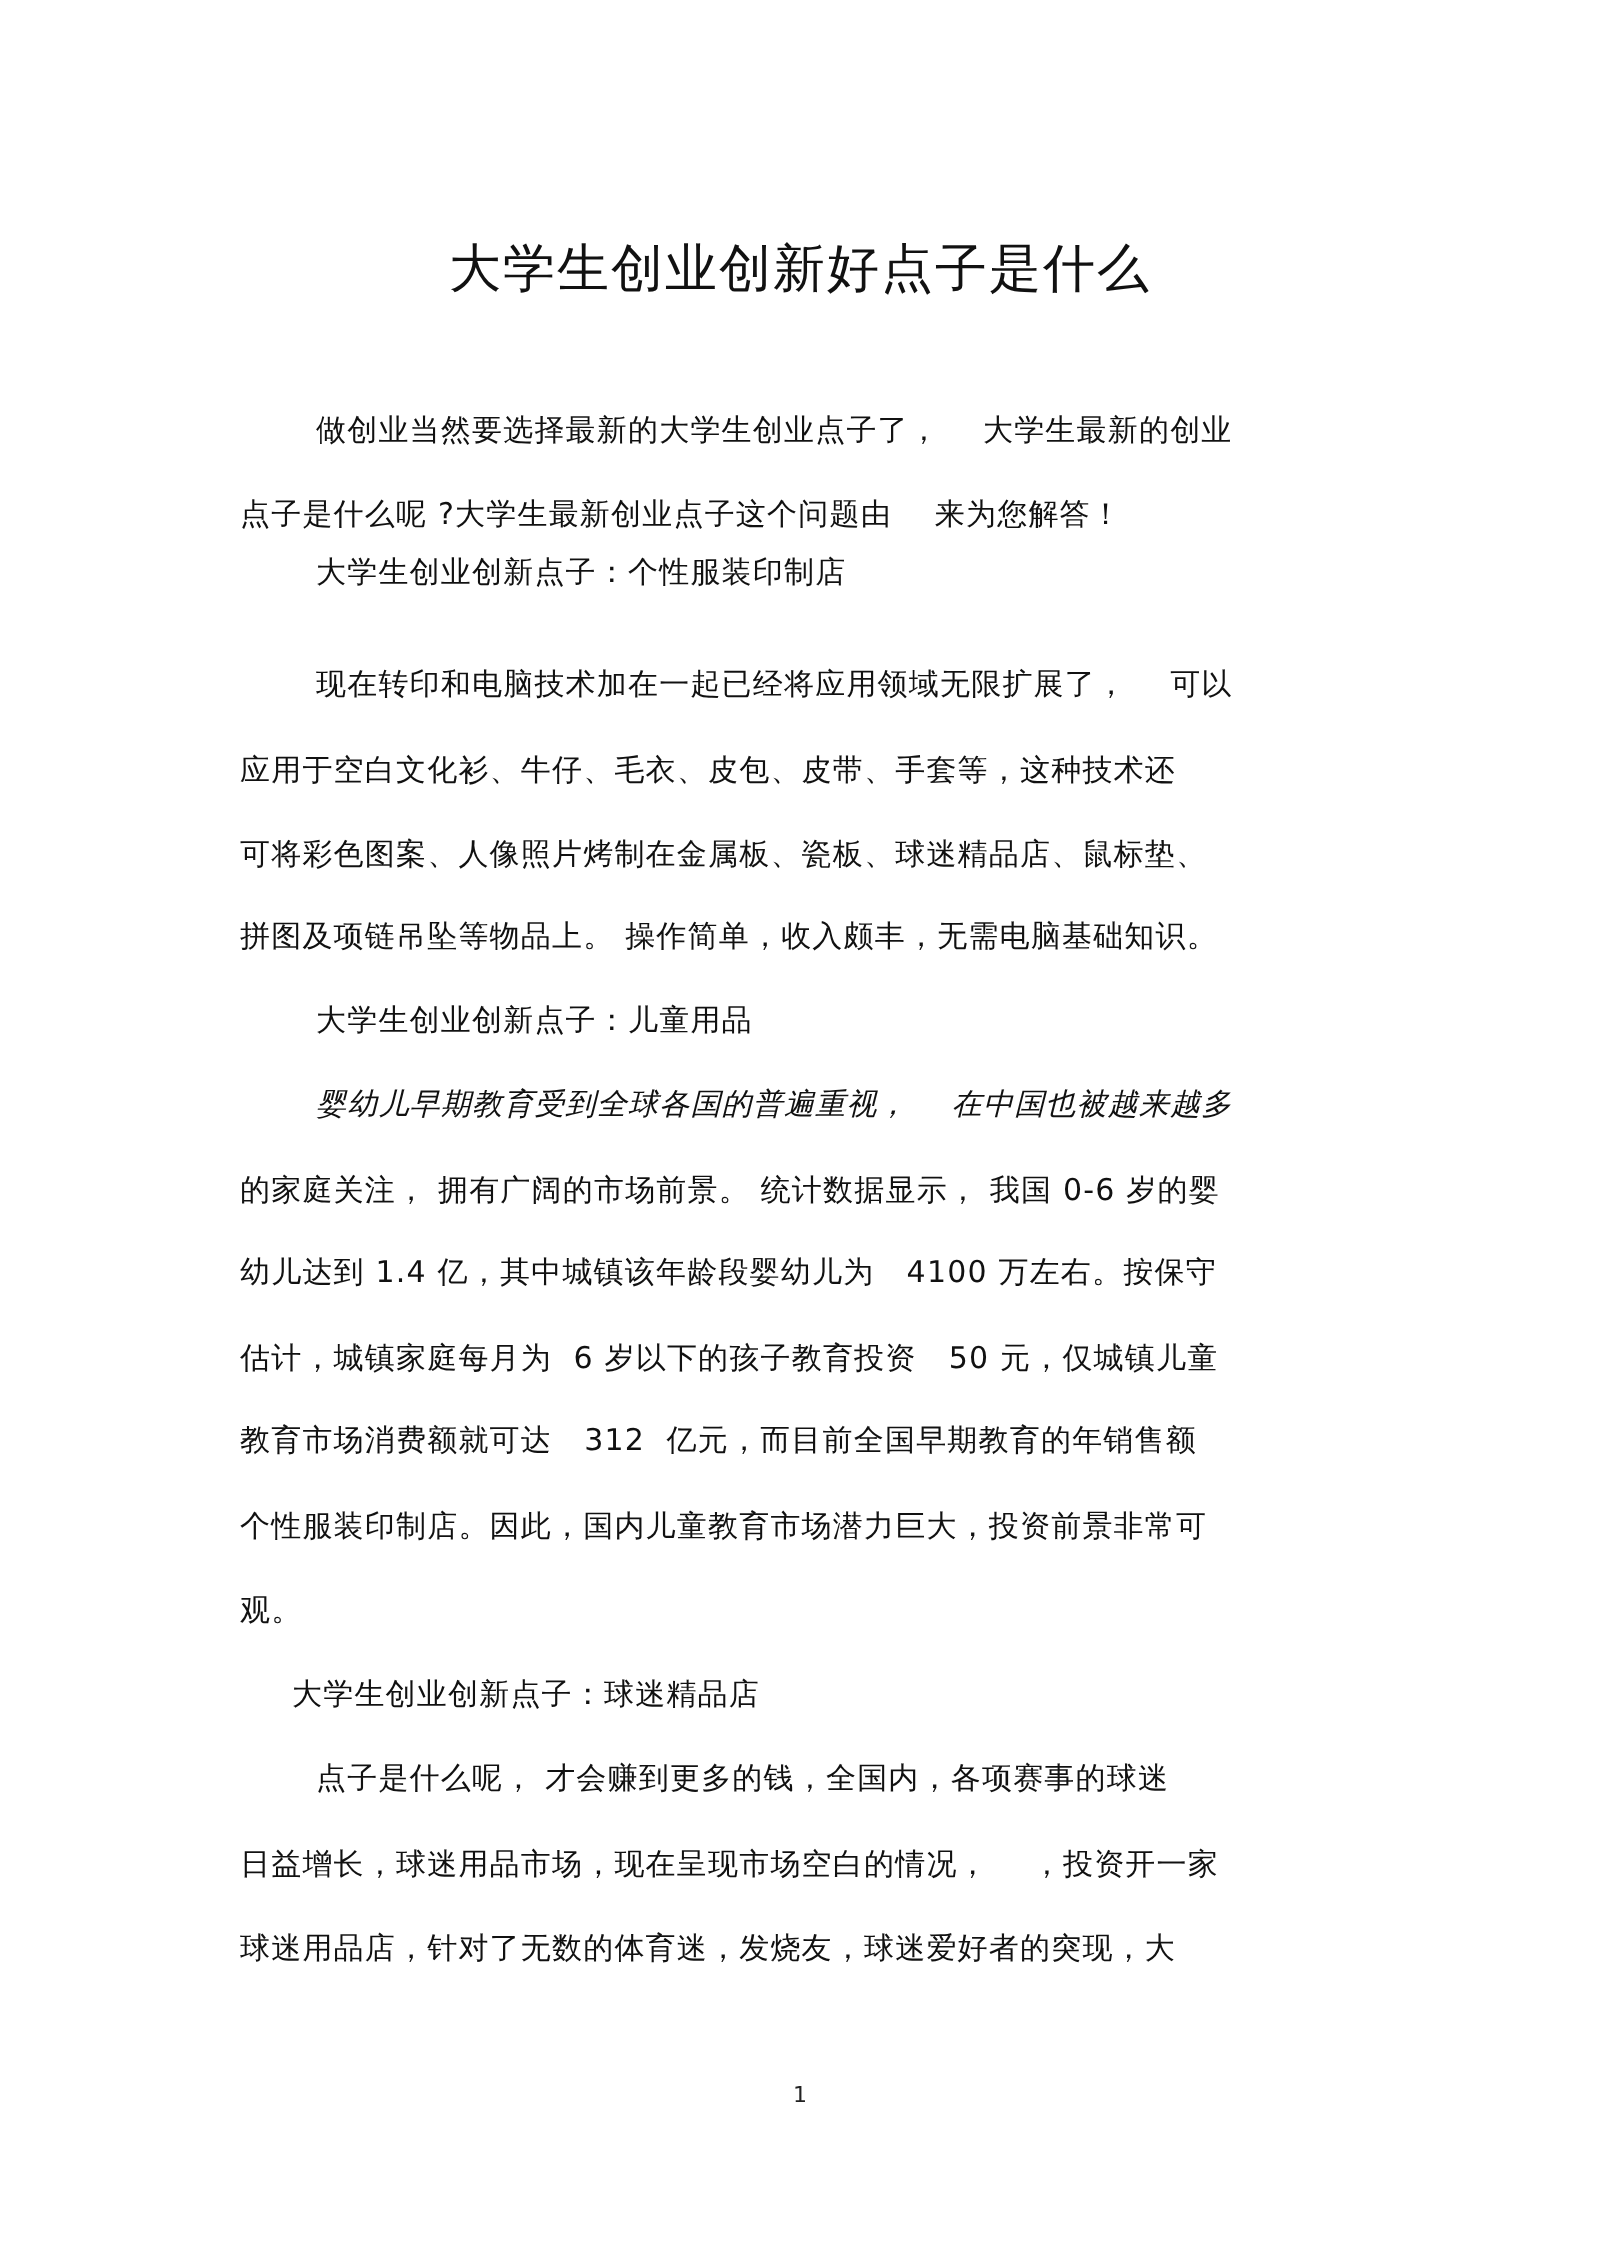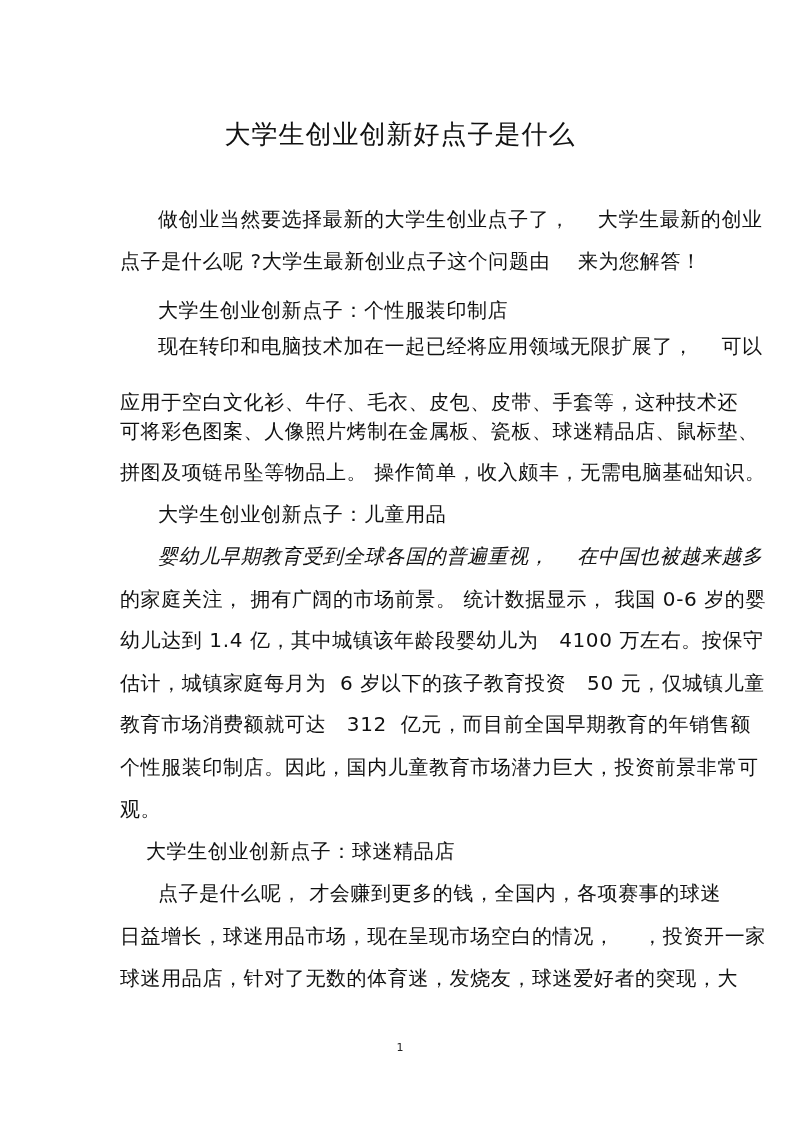--- a/index.html
+++ b/index.html
@@ -1,34 +1,34 @@
 <!DOCTYPE html>
 <html><head>
   <meta charset="utf-8">
   <style>
     html, body { margin: 0; padding: 0; background: #ffffff; }
     body { width: 800px; height: 1132px; position: relative; overflow: hidden;
            font-family: "DejaVu Sans", sans-serif; color: #111; }
     .title { position: absolute; top: 117px; left: 0; width: 800px; text-align: center;
              font-family: Liberation Sans, sans-serif; font-size: 26px; letter-spacing: 1px; color: #111; }
-    .line { position: absolute; left: 0; white-space: pre; font-size: 20px; color: #111; letter-spacing: 0.6px; }
+    .line { position: absolute; left: 0; white-space: pre; font-size: 15px; color: #111; letter-spacing: 0.6px; }
     .page-num { position: absolute; top: 1041px; left: 0; width: 800px; text-align: center;
                 font-size: 11px; color: #222; }
   </style>
 </head>
 <body>
 
 <div>
   <div class="title">大学生创业创新好点子是什么</div>
   <div id="lines">
       <div class="line" style="left: 158px; top: 206px;">做创业当然要选择最新的大学生创业点子了，    大学生最新的创业</div>
       <div class="line" style="left: 120px; top: 248px;">点子是什么呢 ?大学生最新创业点子这个问题由    来为您解答！</div>
-      <div class="line" style="left: 158px; top: 297px;">大学生创业创新点子：个性服装印制店</div>
+      <div class="line" style="left: 158px; top: 277px;">大学生创业创新点子：个性服装印制店</div>
       <div class="line" style="left: 158px; top: 333px;">现在转印和电脑技术加在一起已经将应用领域无限扩展了，    可以</div>
-      <div class="line" style="left: 120px; top: 376px; margin-top: 13px;">应用于空白文化衫、牛仔、毛衣、皮包、皮带、手套等，这种技术还</div>
+      <div class="line" style="left: 120px; top: 376px;">应用于空白文化衫、牛仔、毛衣、皮包、皮带、手套等，这种技术还</div>
       <div class="line" style="left: 120px; top: 418px;">可将彩色图案、人像照片烤制在金属板、瓷板、球迷精品店、鼠标垫、</div>
       <div class="line" style="left: 120px; top: 459px;">拼图及项链吊坠等物品上。 操作简单，收入颇丰，无需电脑基础知识。</div>
       <div class="line" style="left: 158px; top: 501px;">大学生创业创新点子：儿童用品</div>
       <div class="line" style="left: 158px; top: 543px; font-style: italic;">婴幼儿早期教育受到全球各国的普遍重视，    在中国也被越来越多</div>
       <div class="line" style="left: 120px; top: 586px;">的家庭关注， 拥有广阔的市场前景。 统计数据显示， 我国 0-6 岁的婴</div>
       <div class="line" style="left: 120px; top: 627px;">幼儿达到 1.4 亿，其中城镇该年龄段婴幼儿为   4100 万左右。按保守</div>
       <div class="line" style="left: 120px; top: 670px;">估计，城镇家庭每月为  6 岁以下的孩子教育投资   50 元，仅城镇儿童</div>
       <div class="line" style="left: 120px; top: 711px;">教育市场消费额就可达   312  亿元，而目前全国早期教育的年销售额</div>
       <div class="line" style="left: 120px; top: 754px;">个性服装印制店。因此，国内儿童教育市场潜力巨大，投资前景非常可</div>
       <div class="line" style="left: 120px; top: 796px;">观。</div>

